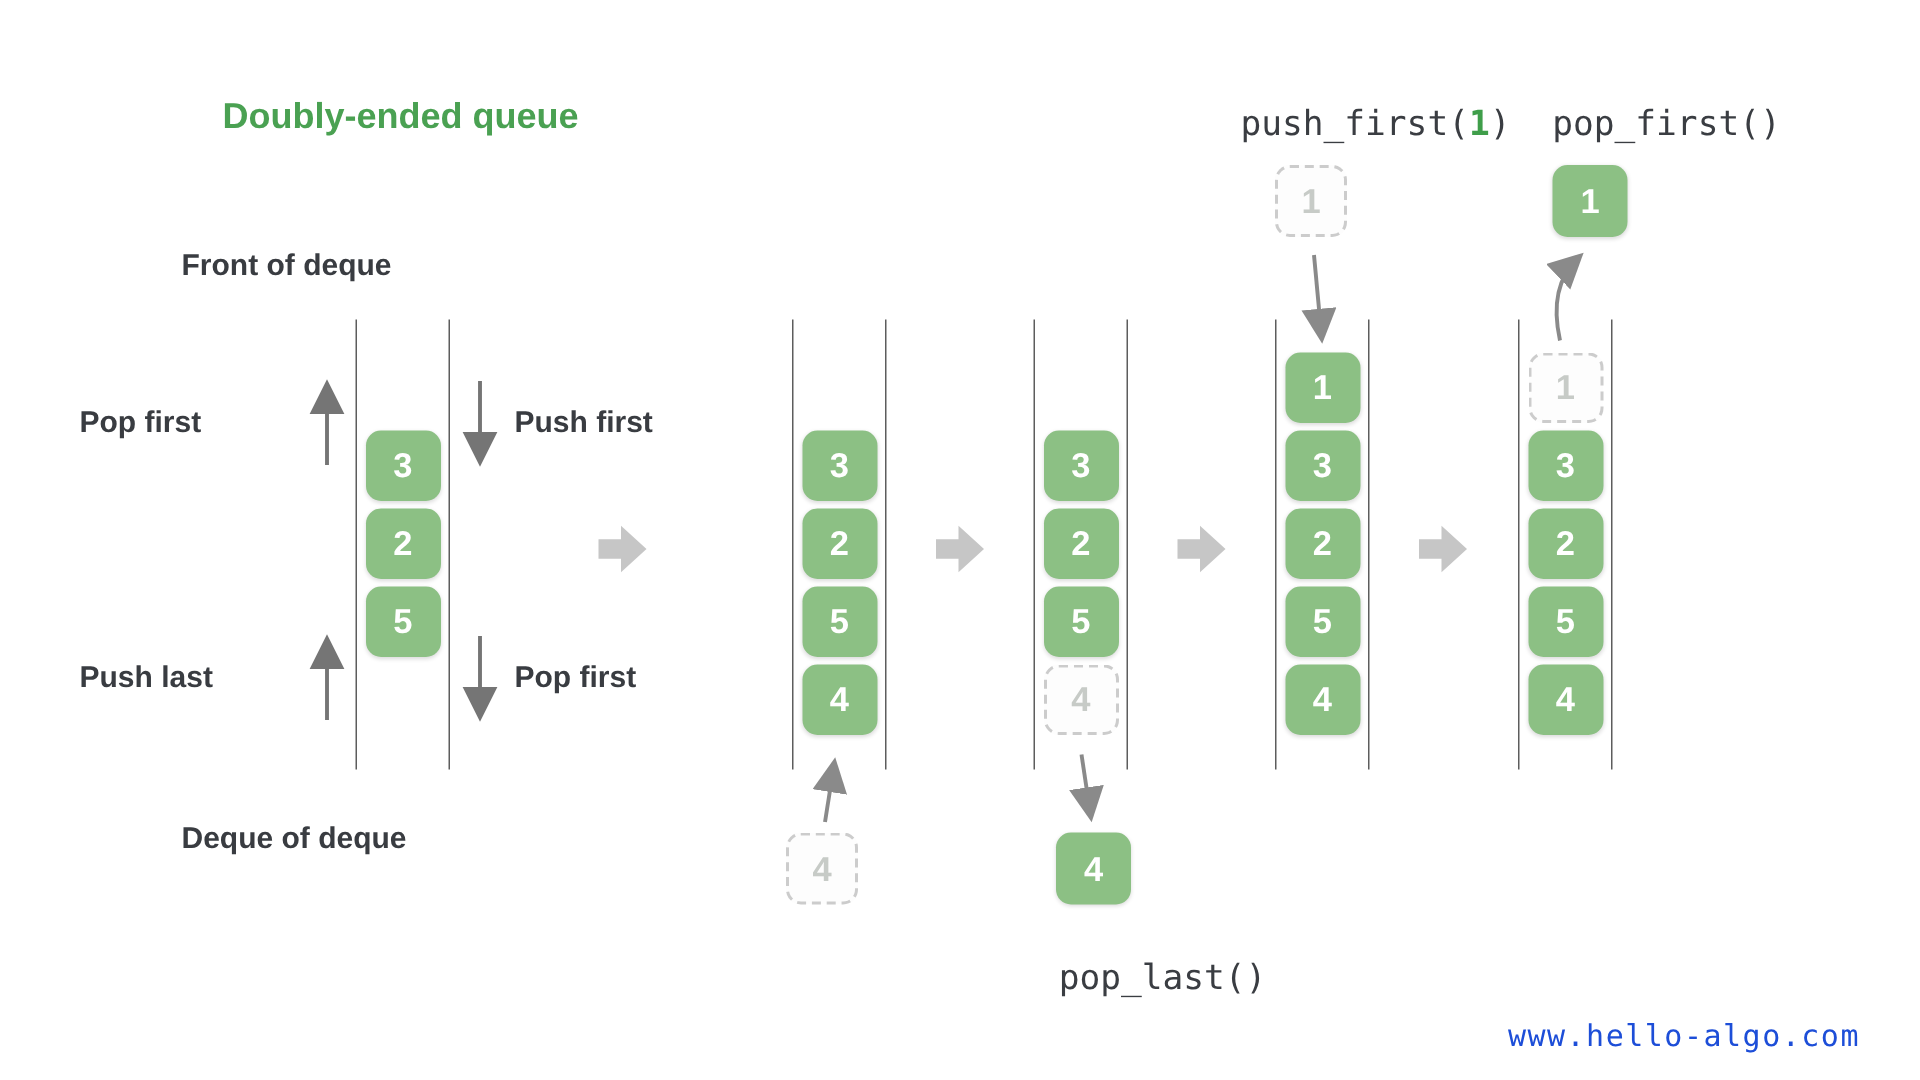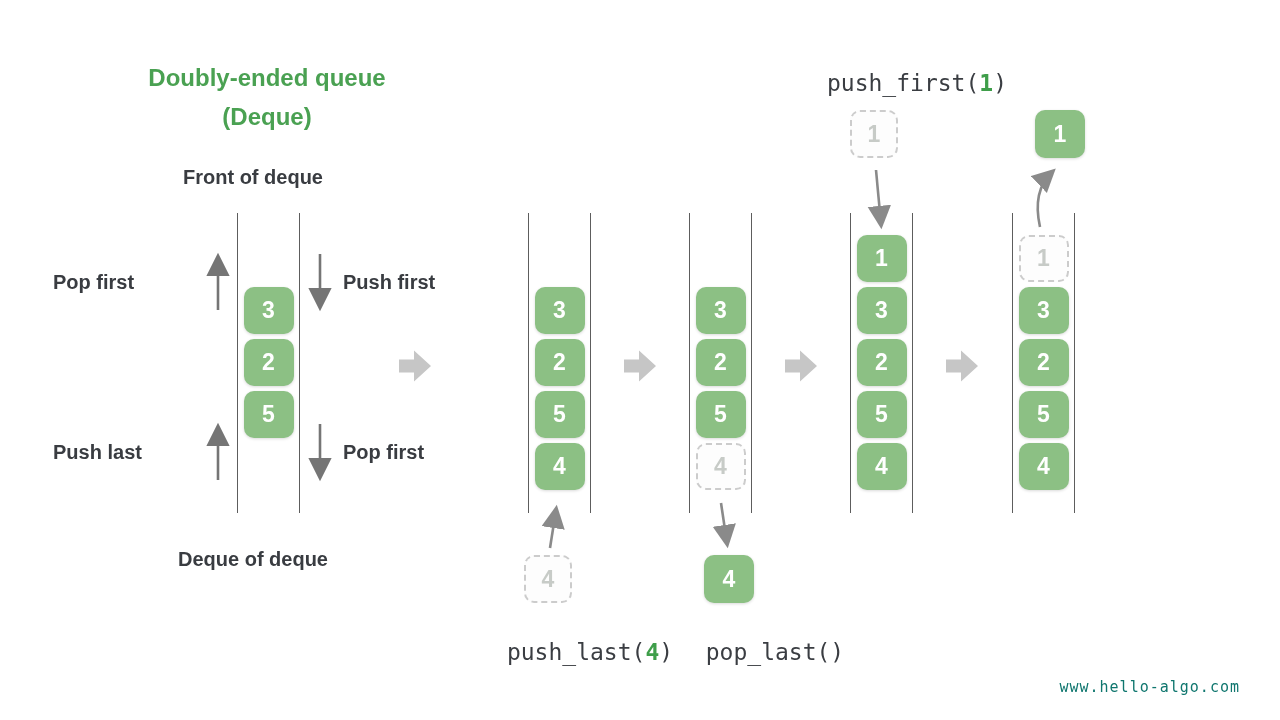--- a/index.html
+++ b/index.html
@@ -8,21 +8,21 @@
     font-family:"Liberation Sans",sans-serif;overflow:hidden;
   }
   .abs{position:absolute;}
   .title{
     left:117px;top:58px;width:300px;text-align:center;
     color:#4aa152;font-size:24px;font-weight:bold;line-height:39px;
   }
   .hlabel{
     color:#393c41;font-size:20px;font-weight:bold;white-space:nowrap;
   }
-  .center300{width:300px;text-align:center;left:103px;}
+  .center300{width:300px;text-align:left;left:121px;}
   .right-lab{width:140px;left:53px;}
   .left-lab{left:343px;text-align:center;}
   
   .channel{
     top:213px;width:63px;height:300px;box-sizing:border-box;
     border-left:1.6px solid #5d5d5d;border-right:1.6px solid #5d5d5d;
   }
   .stack{
     position:absolute;left:0;right:0;
     display:flex;flex-direction:column;align-items:center;gap:5px;
@@ -47,32 +47,31 @@
     background:#fdfdfd;border:2px dashed #cccccc;color:#c7cbc7;box-shadow:none;
   }
   .code{
     font-family:"DejaVu Sans Mono","Liberation Mono",monospace;
     font-size:23px;color:#3a3d42;white-space:nowrap;width:200px;text-align:center;margin-top:10px;
   }
   .code .arg{color:#3f9e4a;font-weight:bold;}
   .watermark{
     right:40px;top:678px;
     font-family:"DejaVu Sans Mono","Liberation Mono",monospace;
-    font-size:15px;color:#0f766e;letter-spacing:1px;
+    font-size:20px;color:#1d4ed8;letter-spacing:1px;
   }
   svg.arrows{position:absolute;left:0;top:0;pointer-events:none;}
 </style>
 </head>
 <body>
 
 <div class="canvas">
 
   <div class="abs title">
     <div>Doubly-ended queue</div>
-    <div>(Deque)</div>
   </div>
 
   <div class="abs hlabel center300" style="top:166px">Front of deque</div>
   <div class="abs hlabel center300" style="top:548px">Deque of deque</div>
 
   <div class="abs hlabel right-lab" style="top:271px">Pop first</div>
   <div class="abs hlabel left-lab" style="top:271px">Push first</div>
   <div class="abs hlabel right-lab" style="top:441px">Push last</div>
   <div class="abs hlabel left-lab" style="top:441px">Pop first</div>
 
@@ -148,19 +147,19 @@
       <div class="cell">5</div>
       <div class="cell">4</div>
     </div>
   </div>
 
   <div class="abs float-cell ghost" style="left:524px;top:555px;width:48px">4</div>
   <div class="abs float-cell" style="left:704px;top:555px">4</div>
   <div class="abs float-cell ghost" style="left:850px;top:110px;width:48px">1</div>
   <div class="abs float-cell" style="left:1035px;top:110px">1</div>
 
-  <div class="abs code" style="left:490px;top:629px"><span>push_last(</span><span class="arg">4</span><span>)</span></div>
   <div class="abs code" style="left:675px;top:629px">pop_last()</div>
   <div class="abs code" style="left:817px;top:60px"><span>push_first(</span><span class="arg">1</span><span>)</span></div>
+  <div class="abs code" style="left:1011px;top:60px">pop_first()</div>
 
   <div class="abs watermark">www.hello-algo.com</div>
 
 </div>
 
 </body></html>

